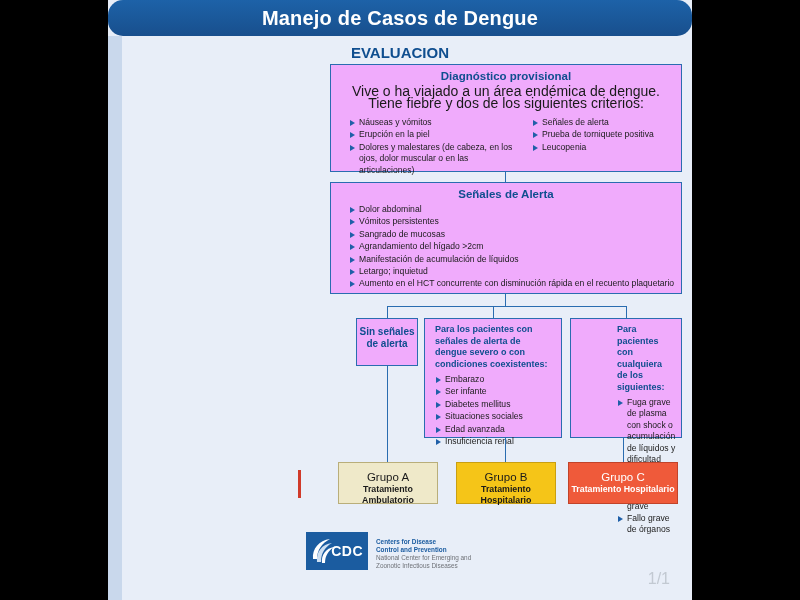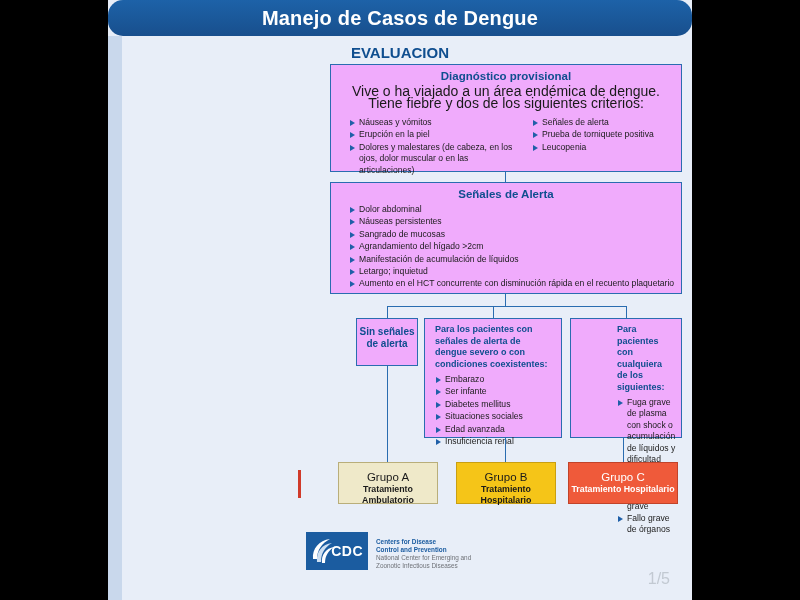--- a/index.html
+++ b/index.html
@@ -214,21 +214,21 @@
       </div>
     </div>
   </div>
 
   <div class="conn" style="left:397px; top:172px; width:1px; height:10px;"></div>
 
   <div class="box" id="box-senales">
     <div class="box-title">Señales de Alerta</div>
     <ul class="bullets" id="senales-list">
       <li>Dolor abdominal</li>
-      <li>Náuseas persistentes</li>
+      <li>Vómitos persistentes</li>
       <li>Sangrado de mucosas</li>
       <li>Agrandamiento del hígado &gt;2cm</li>
       <li>Manifestación de acumulación de líquidos</li>
       <li>Letargo; inquietud</li>
       <li>Aumento en el HCT concurrente con disminución rápida en el recuento plaquetario</li>
     </ul>
   </div>
 
   <div class="conn" style="left:397px; top:294px; width:1px; height:12px;"></div>
   <div class="conn" style="left:279px; top:306px; width:240px; height:1px;"></div>
@@ -290,15 +290,15 @@
       <div class="cdc-text">CDC</div>
     </div>
     <div class="cdc-words">
       <div class="b">Centers for Disease</div>
       <div class="b">Control and Prevention</div>
       <div class="g">National Center for Emerging and</div>
       <div class="g">Zoonotic Infectious Diseases</div>
     </div>
   </div>
 
-  <div class="page-num">1/5</div>
+  <div class="page-num">1/1</div>
 
 </div>
 
 </body></html>

